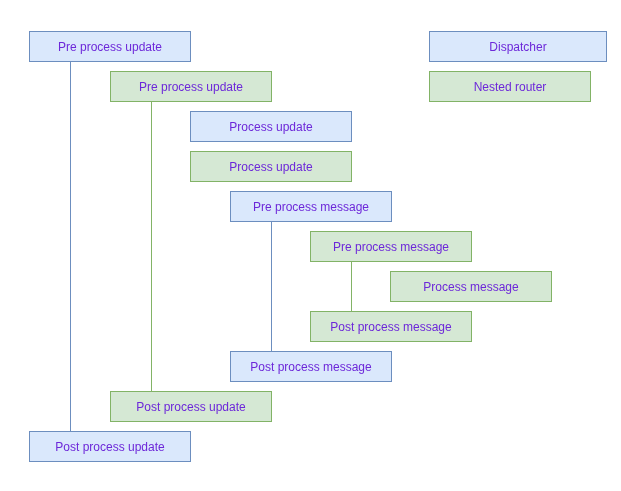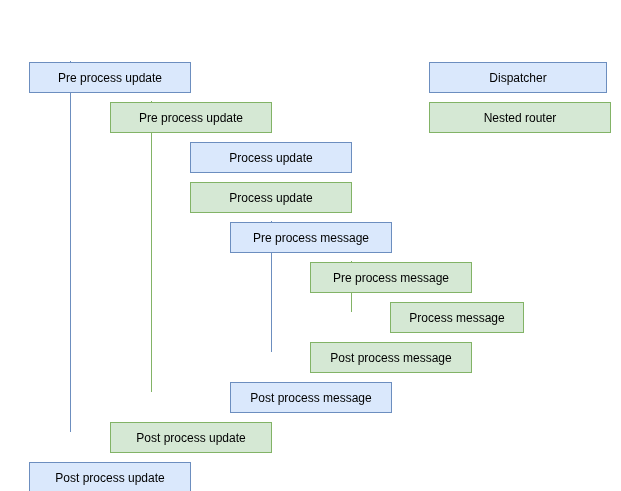--- a/index.html
+++ b/index.html
@@ -19,27 +19,26 @@
     overflow: hidden;
   }
   .node {
     position: absolute;
     box-sizing: border-box;
     display: flex;
     align-items: center;
     justify-content: center;
     font-size: 12px;
     line-height: 14px;
-    color: #000000;
+    color: #6d28d9;
     text-align: left;
     border-style: solid;
     border-width: 1px;
     white-space: nowrap;
     z-index: 2;
-    margin-top: 31px;
   }
   .node.blue {
     background: #dae8fc;
     border-color: #6c8ebf;
   }
   .node.green {
     background: #d5e8d4;
     border-color: #82b366;
   }
   .connector {
@@ -79,37 +78,37 @@
       </div>
       <div class="node green" style="left: 190px; top: 151px; width: 162px; height: 31px;">
         <span class="node-label">Process update</span>
       </div>
       <div class="node blue" style="left: 230px; top: 191px; width: 162px; height: 31px;">
         <span class="node-label">Pre process message</span>
       </div>
       <div class="node green" style="left: 310px; top: 231px; width: 162px; height: 31px;">
         <span class="node-label">Pre process message</span>
       </div>
-      <div class="node green" style="left: 390px; top: 271px; width: 134px; height: 31px;">
+      <div class="node green" style="left: 390px; top: 271px; width: 162px; height: 31px;">
         <span class="node-label">Process message</span>
       </div>
       <div class="node green" style="left: 310px; top: 311px; width: 162px; height: 31px;">
         <span class="node-label">Post process message</span>
       </div>
       <div class="node blue" style="left: 230px; top: 351px; width: 162px; height: 31px;">
         <span class="node-label">Post process message</span>
       </div>
       <div class="node green" style="left: 110px; top: 391px; width: 162px; height: 31px;">
         <span class="node-label">Post process update</span>
       </div>
       <div class="node blue" style="left: 29px; top: 431px; width: 162px; height: 31px;">
         <span class="node-label">Post process update</span>
       </div>
     </div>
   <div id="legend-layer">
       <div class="node blue" style="left: 429px; top: 31px; width: 178px; height: 31px;">
         <span class="node-label">Dispatcher</span>
       </div>
-      <div class="node green" style="left: 429px; top: 71px; width: 182px; height: 31px;">
+      <div class="node green" style="left: 429px; top: 71px; width: 162px; height: 31px;">
         <span class="node-label">Nested router</span>
       </div>
     </div>
 </div>
 
 </body></html>

